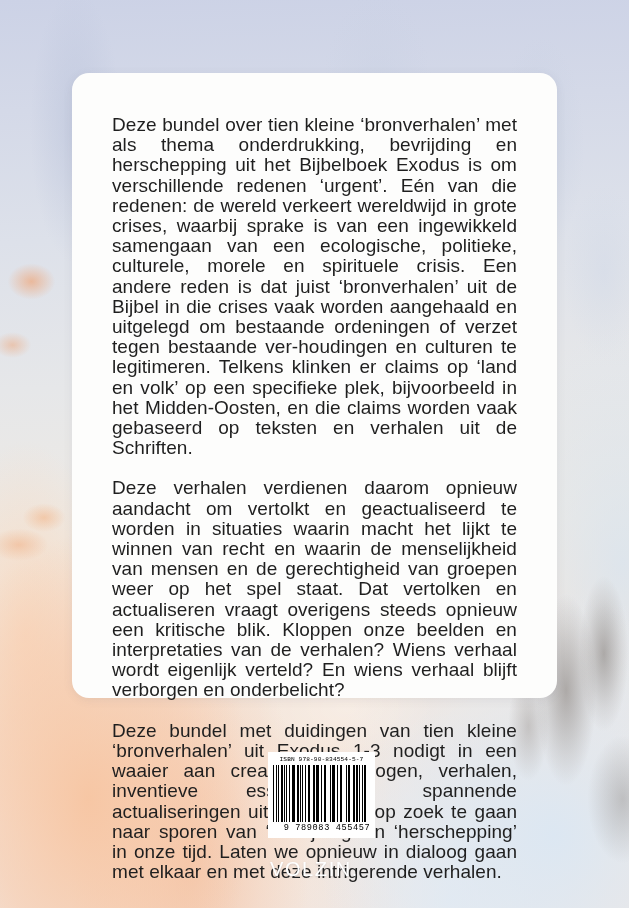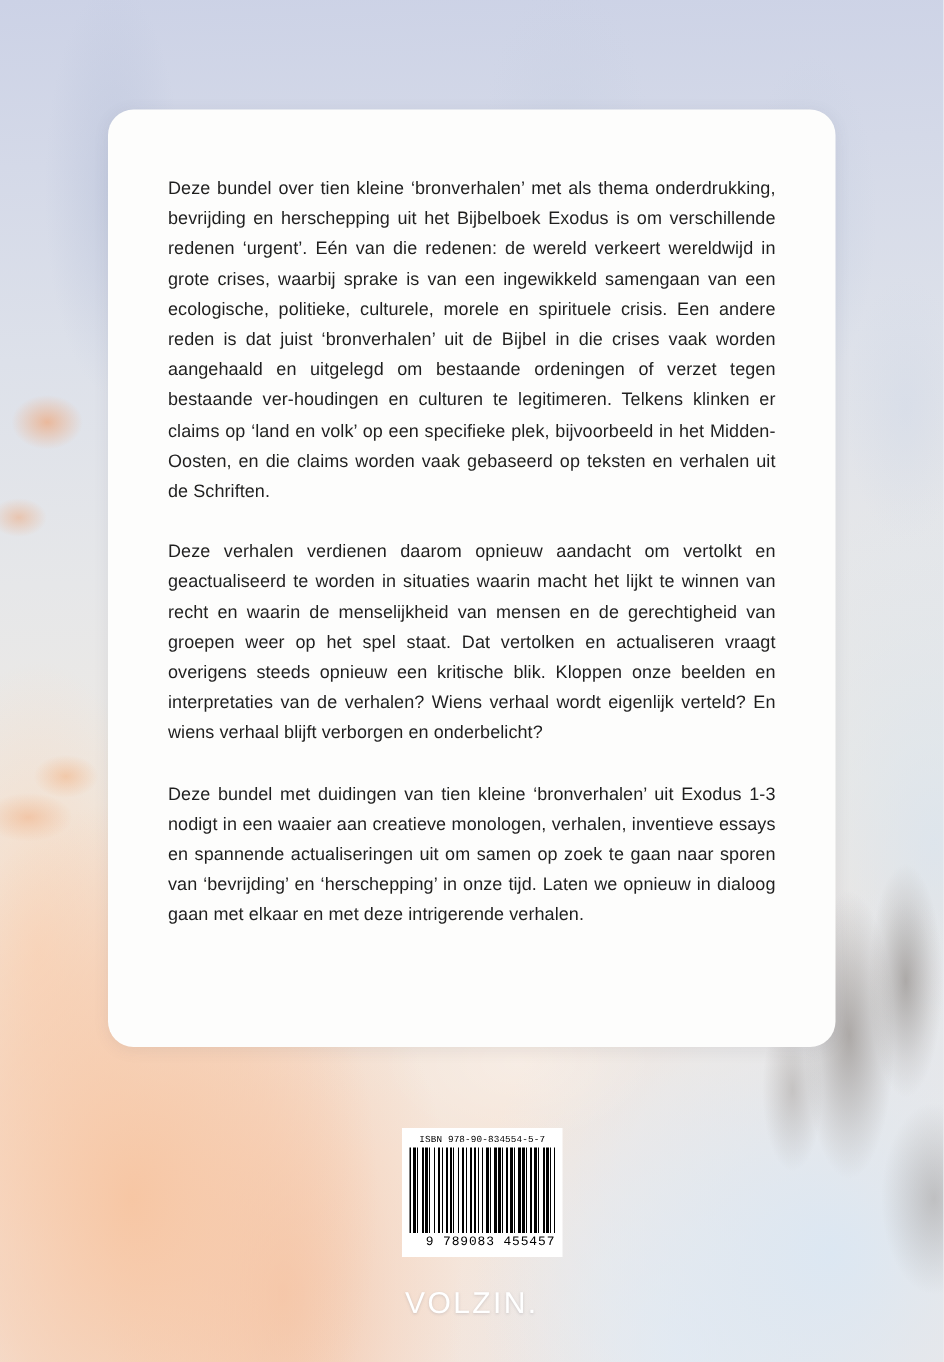--- a/index.html
+++ b/index.html
@@ -97,21 +97,21 @@
     top: 73px;
     width: 485px;
     height: 625px;
     background: #fdfdfc;
     border-radius: 17px;
     box-shadow: 0 2px 10px rgba(90,90,110,0.10);
     padding: 42px 40px 0 40px;
   }
 
   .blurb-paragraph {
-    font-size: 12px;
+    font-size: 19px;
     line-height: 20.2px;
     color: #1f1f1f;
     text-align: justify;
     text-justify: inter-word;
     letter-spacing: 0.05px;
     margin-bottom: 20px;
   }
   .blurb-paragraph:last-child { margin-bottom: 0; }
 
   

